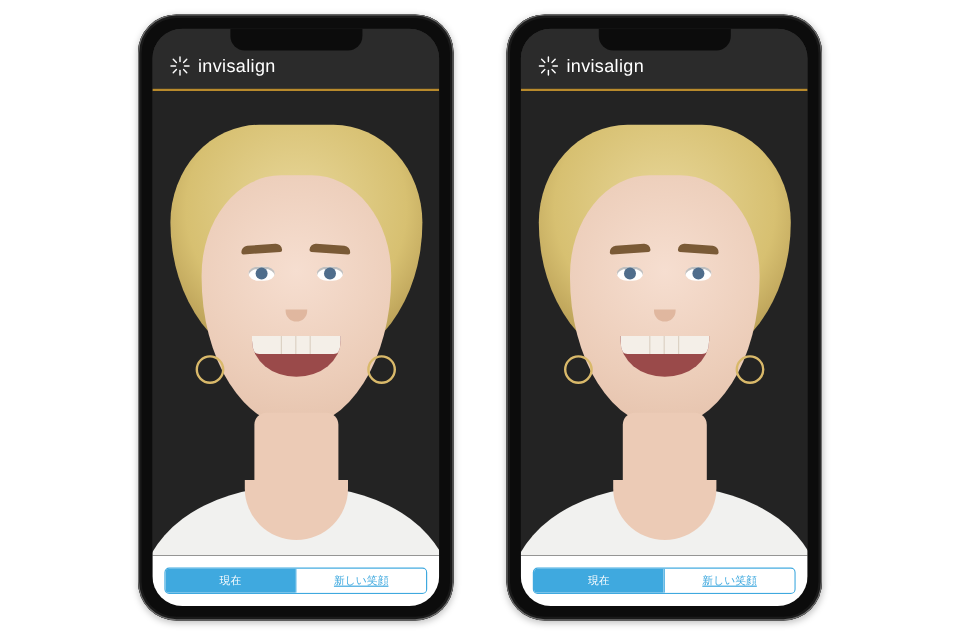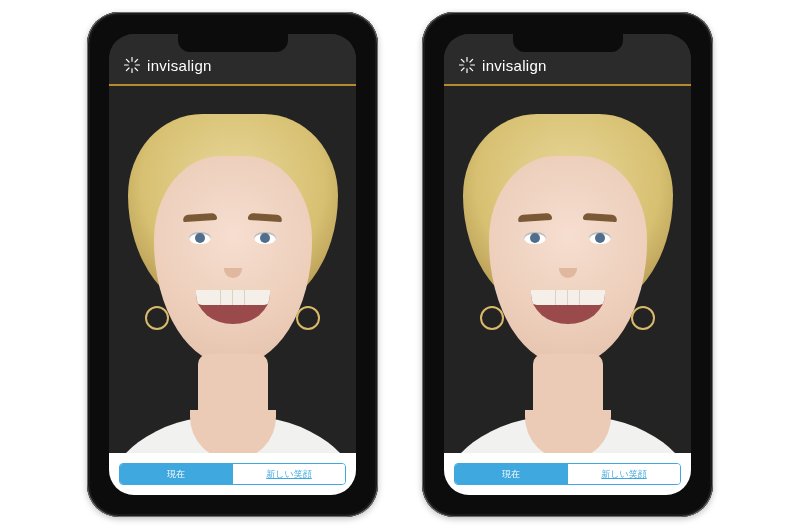--- a/index.html
+++ b/index.html
@@ -8,25 +8,25 @@
     height: 529px;
     background: #ffffff;
     display: flex;
     justify-content: center;
     align-items: center;
     gap: 44px;
     font-family: -apple-system, BlinkMacSystemFont, "Helvetica Neue", Arial, sans-serif;
   }
 
   .phone {
-    width: 291px;
+    width: 263px;
     height: 505px;
     border-radius: 32px;
     background: #0c0c0c;
-    padding: 22px;
+    padding: 12px;
     position: relative;
     box-shadow: inset 0 0 0 1px #6e6e6e, inset 0 0 0 3px #1a1a1a, 0 2px 6px rgba(0,0,0,0.25);
   }
 
   .screen {
     width: 100%;
     height: 100%;
     border-radius: 25px;
     overflow: hidden;
     background: #2b2b2b;

